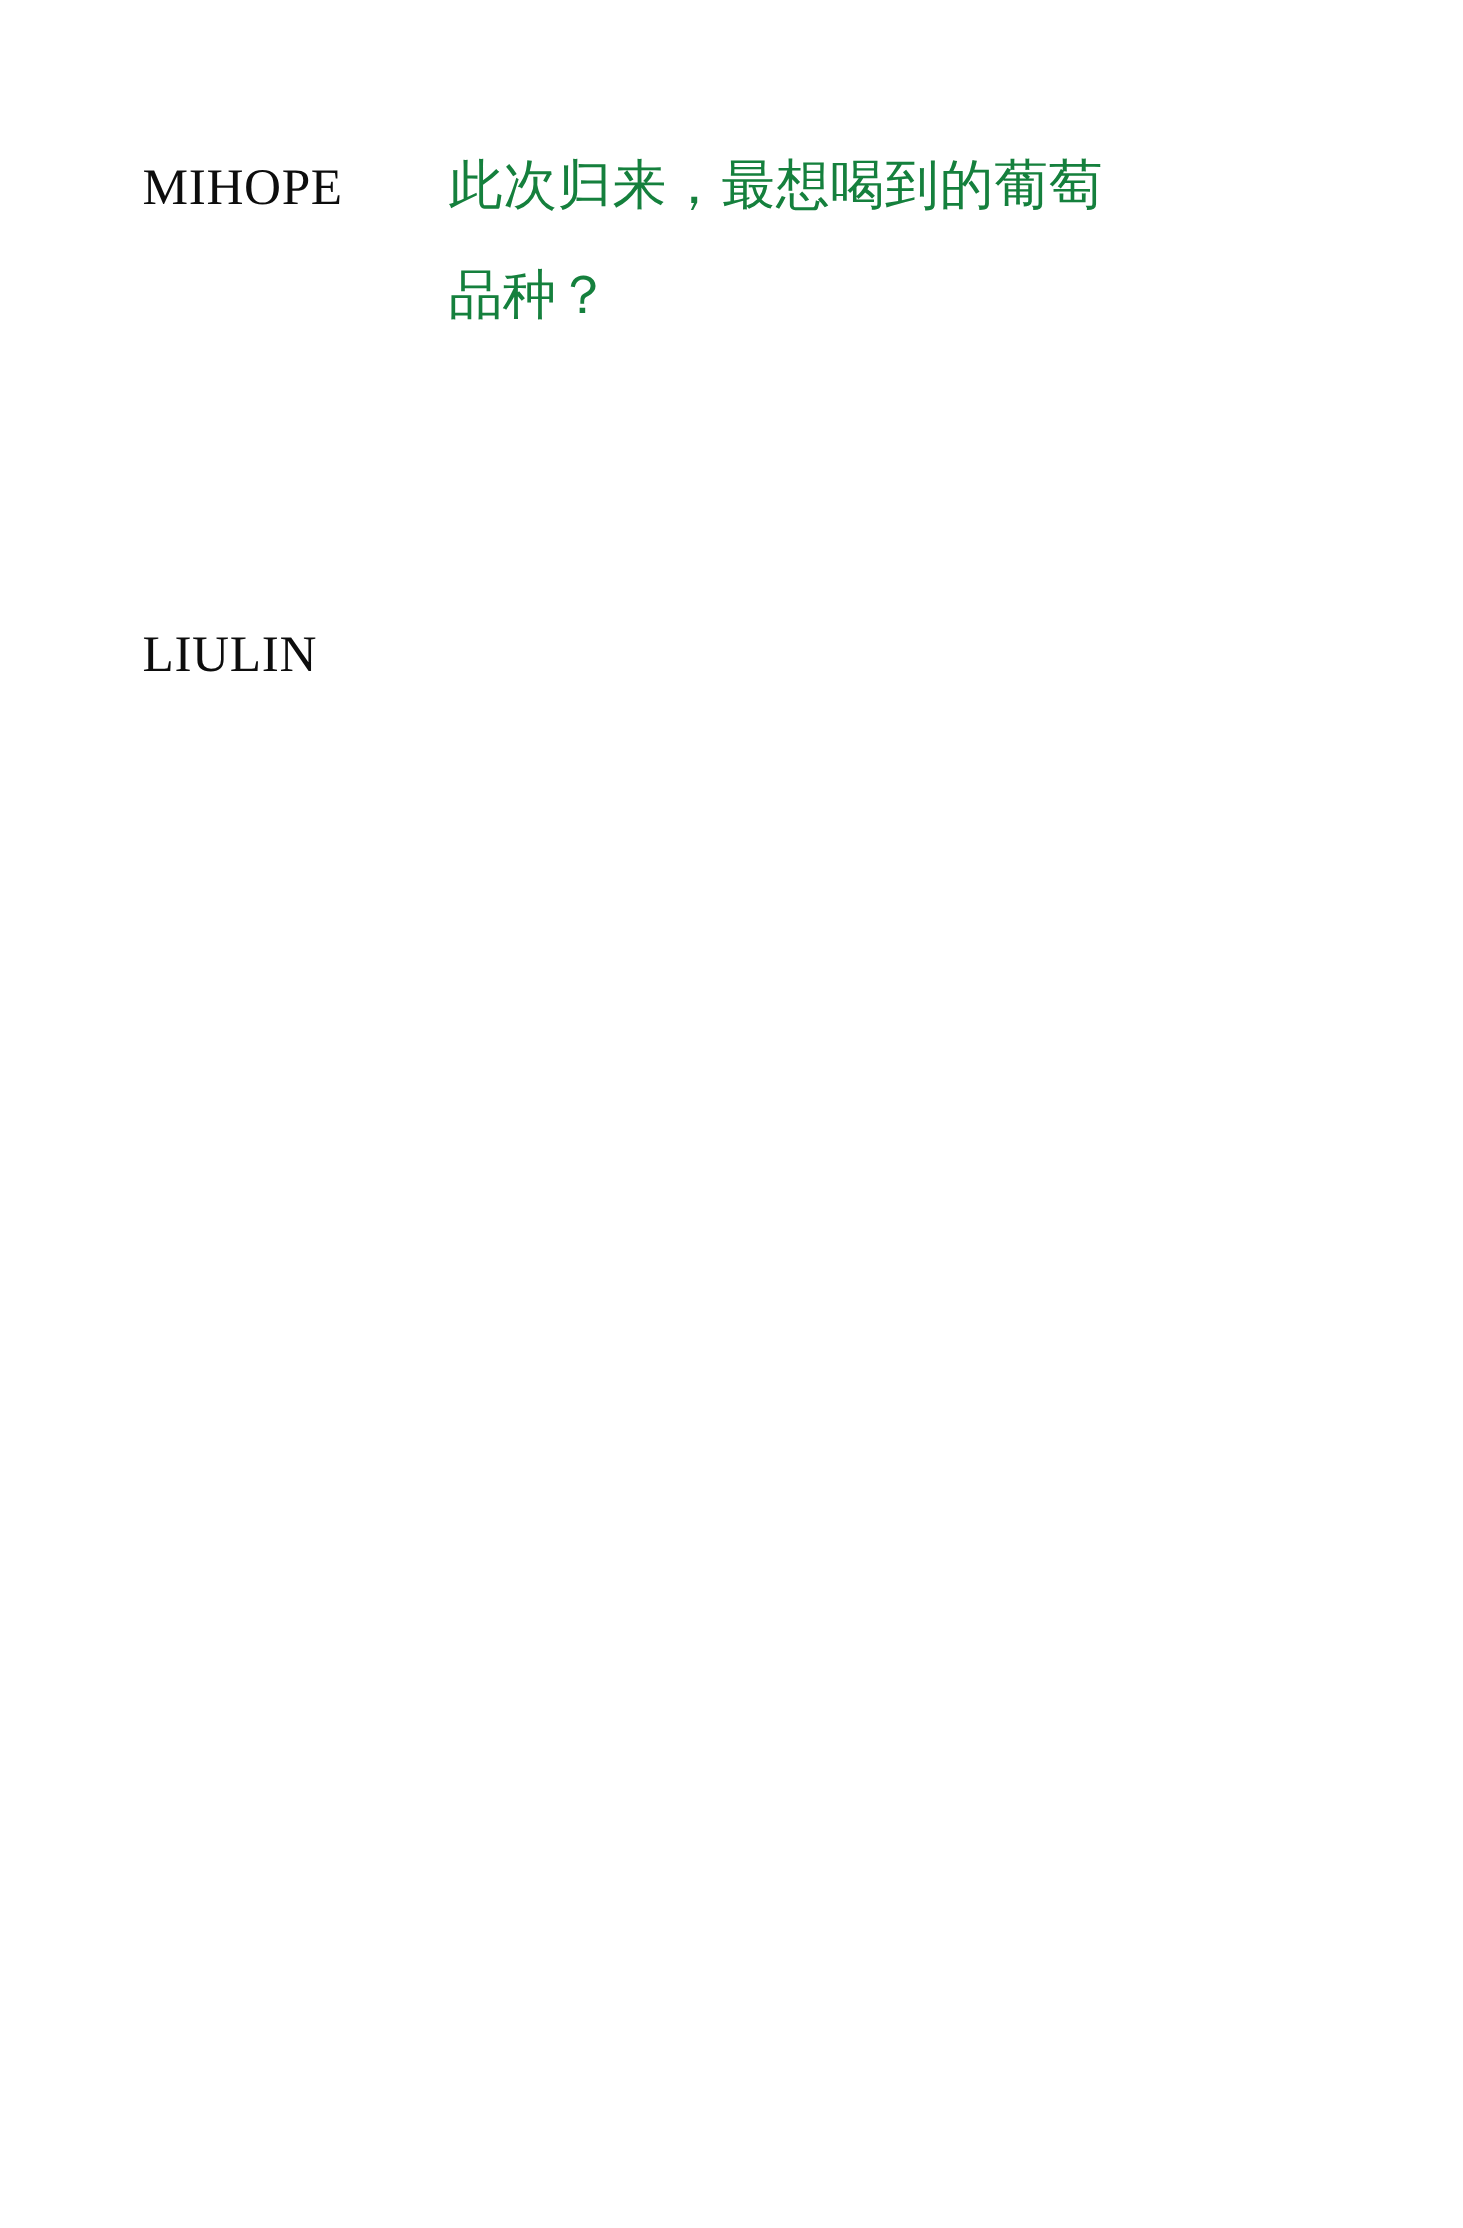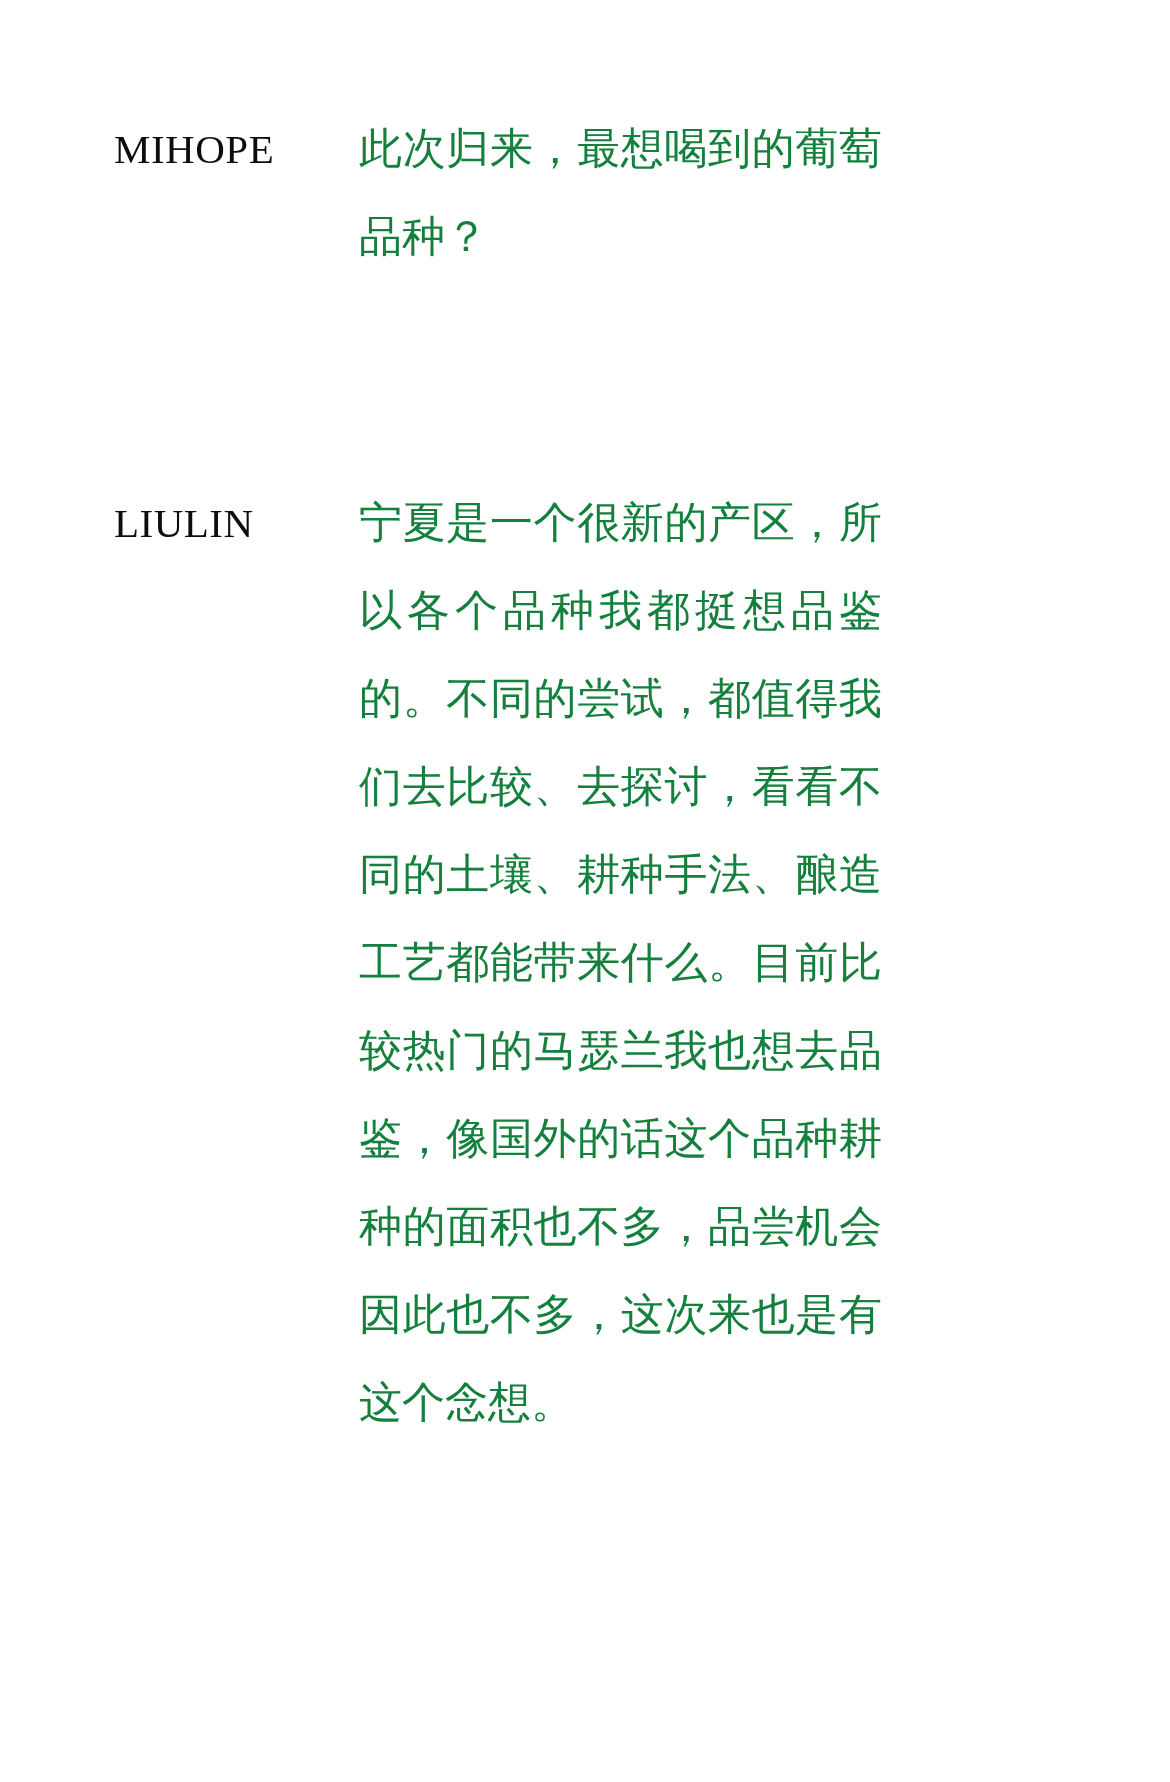--- a/index.html
+++ b/index.html
@@ -55,16 +55,15 @@
 
 <div class="page">
 
   <div class="qa-block">
     <div class="speaker">MIHOPE</div>
     <div class="body-text">此次归来，最想喝到的葡萄品种？</div>
   </div>
 
   <div class="qa-block">
     <div class="speaker">LIULIN</div>
-    <div class="body-text">宁夏是一个很新的产区，所以各个品种我都挺想品鉴的。不同的尝试，都值得我们去比较、去探讨，看看不同的土壤、耕种手法、酿造工艺都能带来什么。目前比较热门的马瑟兰我也想去品鉴，像国外的话这个品种耕种的面积也不多，品尝机会因此也不多，这次来也是有这个念想。</div>
   </div>
 
 </div>
 
 </body></html>

